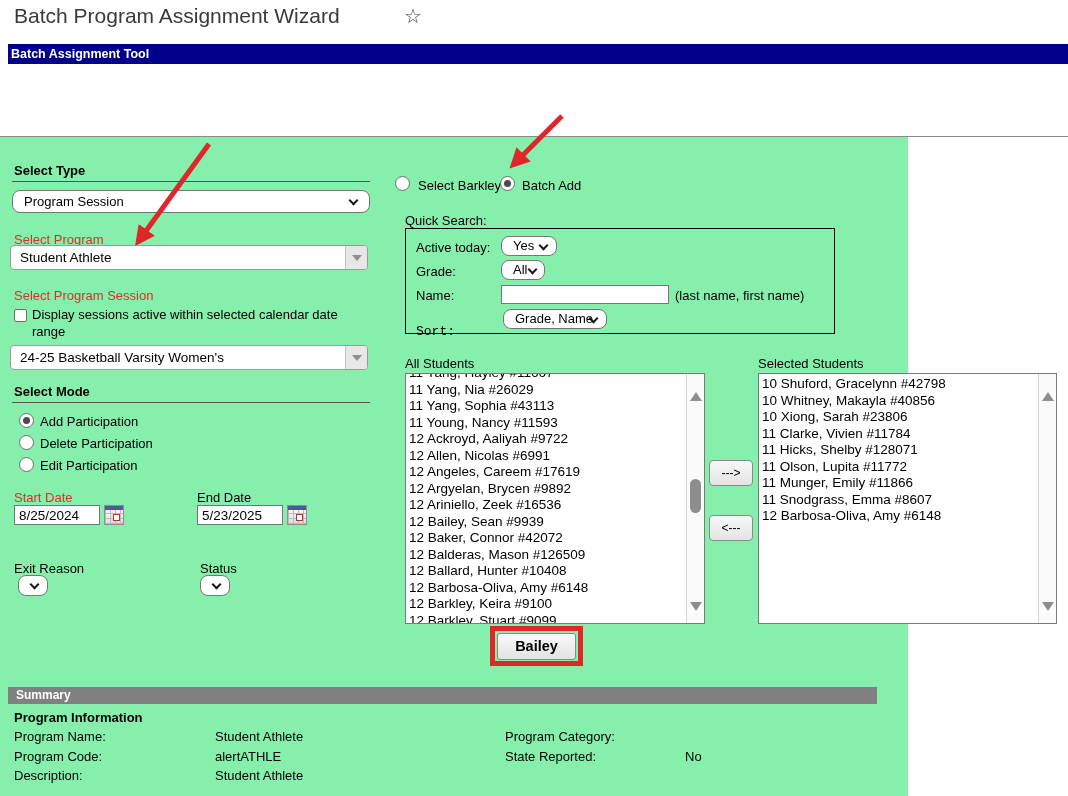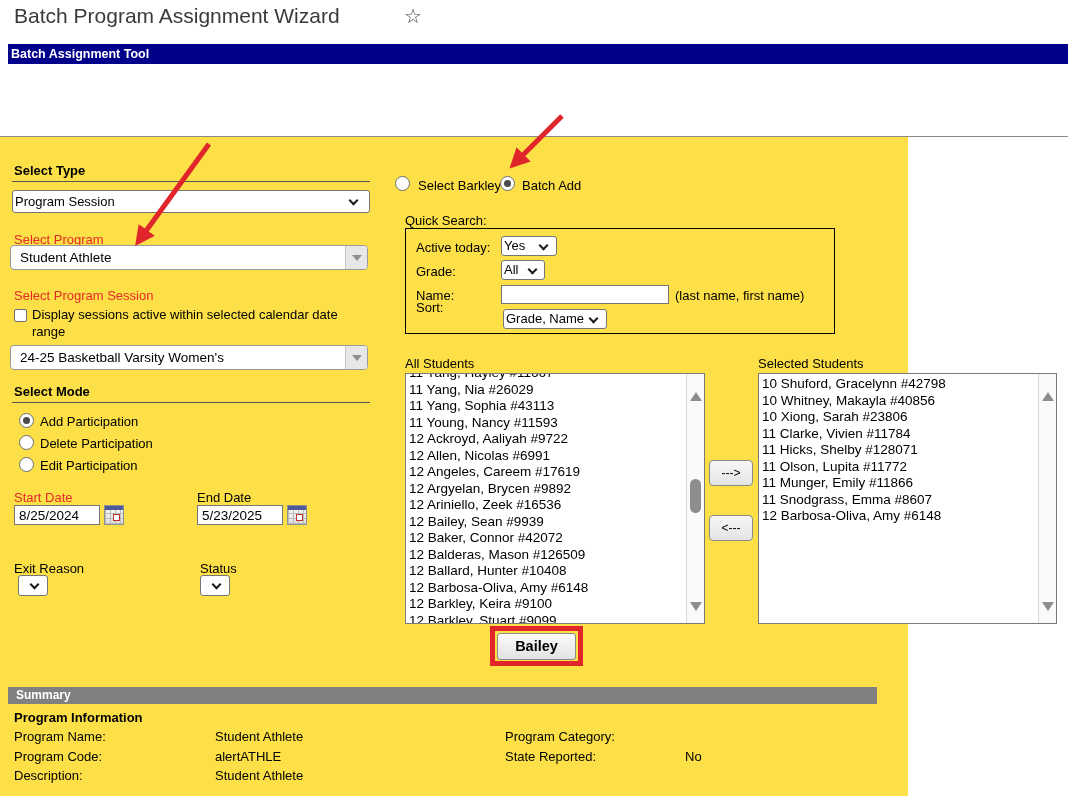--- a/index.html
+++ b/index.html
@@ -10,30 +10,30 @@
   
   .page-title { position:absolute; left:14px; top:4px; font-size:21px; color:#3a3a3a; }
   .fav-star { position:absolute; left:404px; top:4px; font-size:20px; color:#444; }
   .navy-bar { position:absolute; left:0; top:44px; width:1068px; height:20px; background:#00008B; color:#fff; font-weight:bold; font-size:12.5px; line-height:20px; padding-left:3px;margin-left:8px; }
   .intro { position:absolute; left:0; top:64px; width:1068px; height:73px; background:#fff; border-bottom:1px solid #8a8a8a; }
   .intro p { position:absolute; left:30px; font-size:12.5px; color:#000; }
   .intro .l1 { top:78px; }
   .intro .l2 { top:108px; }
 
   
-  .work { position:absolute; left:0; top:137px; width:908px; height:659px; background:#fde047; }
+  .work { position:absolute; left:0; top:137px; width:908px; height:659px; background:#86efac; }
 
   .lbl { position:absolute; font-size:13px; color:#000; white-space:nowrap; }
   .lbl.bold { font-weight:bold; }
   .lbl.red { color:#e32b2b; }
 
   .hdr-underline { position:absolute; border-bottom:1px solid #555; }
 
   
-  .sel-box { position:absolute; background:#fff; border:1px solid #767676; border-radius:3px; font-size:13px; line-height:21px; padding-left:2px; overflow:hidden; white-space:nowrap; }
+  .sel-box { position:absolute; background:#fff; border:1px solid #767676; border-radius:8px; font-size:13px; line-height:21px; padding-left:11px; overflow:hidden; white-space:nowrap; }
   .chev { position:absolute; width:7px; height:7px; border-right:2px solid #1a1a1a; border-bottom:2px solid #1a1a1a; transform:rotate(45deg); }
 
   
   .combo { position:absolute; background:#fff; border:1px solid #9a9a9a; border-radius:4px; font-size:13.5px; }
   .combo .txt { position:absolute; left:9px; top:4px; white-space:nowrap; }
   .combo .btn { position:absolute; right:0; top:0; bottom:0; width:22px; background:#e7e7e7; border-left:1px solid #c5c5c5; border-radius:0 3px 3px 0; }
   .combo .btn .tri { position:absolute; left:6px; top:9px; width:0; height:0; border-left:5px solid transparent; border-right:5px solid transparent; border-top:6px solid #8f8f8f; }
 
   
   .radio { position:absolute; width:15px; height:15px; border:1px solid #6e6e6e; border-radius:50%; background:#fff; }
@@ -149,21 +149,21 @@
     <div class="radio" style="left:395px; top:39px;"></div>
     <div class="lbl" style="left:418px; top:41px;">Select Barkley</div>
     <div class="radio sel" style="left:500px; top:39px;"></div>
     <div class="lbl" style="left:522px; top:41px;">Batch Add</div>
 
     <div class="lbl" style="left:405px; top:76px;">Quick Search:</div>
     <div class="qs-box" style="top:91px;">
       <div class="qs-row" style="top:8px;">Active today:</div>
       <div class="qs-row" style="top:32px;">Grade:</div>
       <div class="qs-row" style="top:56px;">Name:</div>
-      <div class="qs-row" style="top:68px;">Sort:</div>
+      <div class="qs-row" style="top:92px;font-family:Liberation Mono, monospace;">Sort:</div>
 
       <div class="sel-box" style="left:95px; top:7px; width:56px; height:20px; line-height:18px;">
         <span>Yes</span>
         <span class="chev" style="right:9px; top:5px;"></span>
       </div>
       <div class="sel-box" style="left:95px; top:31px; width:44px; height:20px; line-height:18px;">
         <span>All</span>
         <span class="chev" style="right:8px; top:5px;"></span>
       </div>
       <input class="txt-input" style="left: 95px; top: 56px; width: 168px; height: 19px;" value="">

